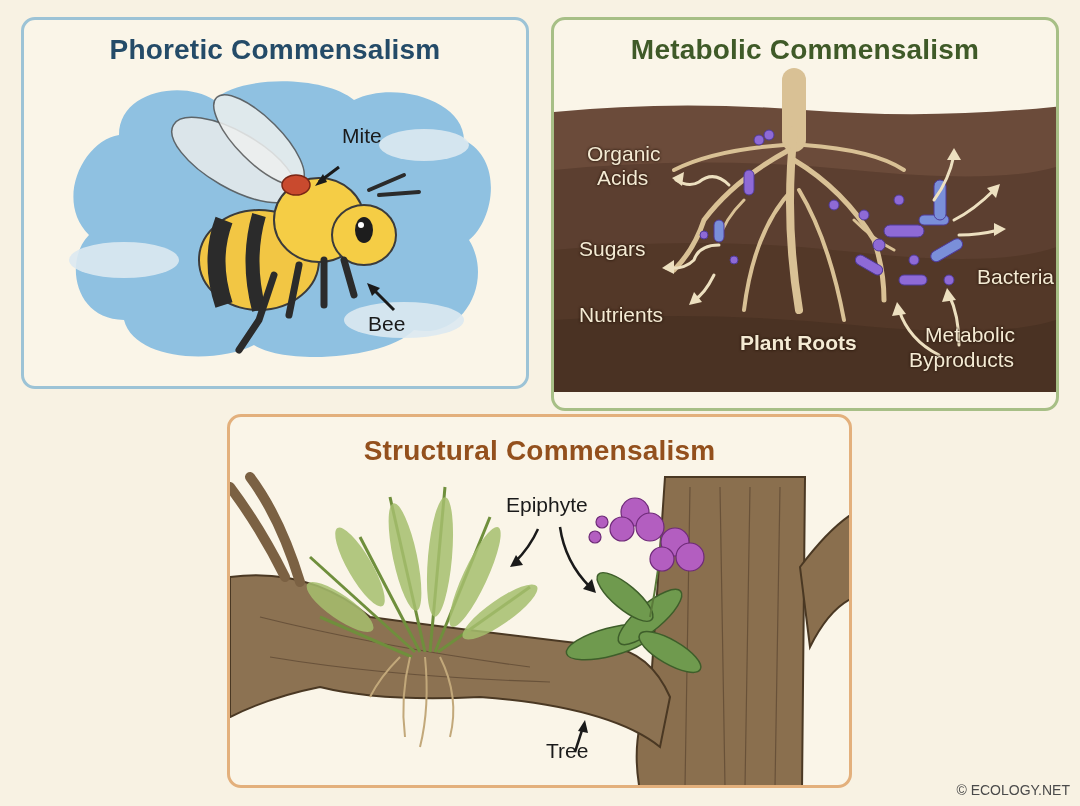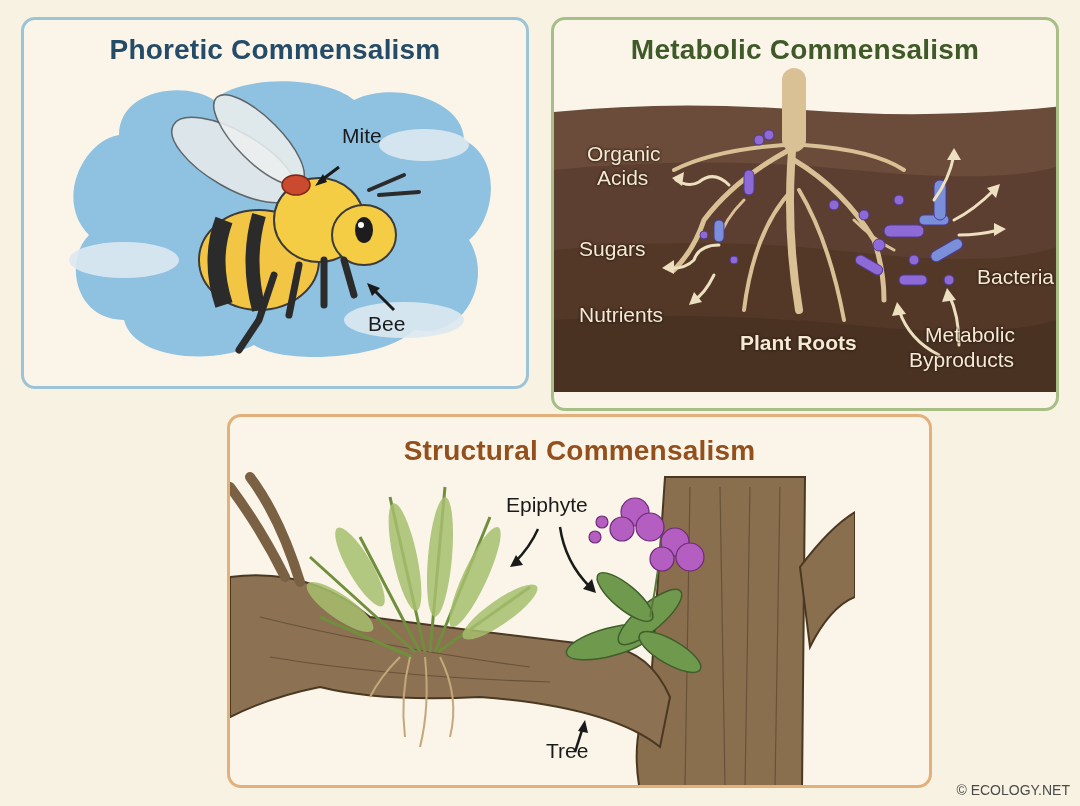--- a/index.html
+++ b/index.html
@@ -1,20 +1,20 @@
 <!DOCTYPE html>
 <html><head>
 <meta charset="utf-8">
 <style>
   html,body{margin:0;padding:0;}
   body{width:1080px;height:806px;background:#f8f2e3;position:relative;overflow:hidden;font-family:"Liberation Sans","DejaVu Sans",sans-serif;}
   .panel{position:absolute;border-radius:14px;background:#faf5e8;box-sizing:border-box;overflow:hidden;}
   .p1{left:21px;top:17px;width:508px;height:372px;border:3px solid #9cc3d6;}
   .p2{left:551px;top:17px;width:508px;height:394px;border:3px solid #a7bf86;}
-  .p3{left:227px;top:414px;width:705px;height:374px;border:3px solid #e3b07c;}
+  .p3{left:227px;top:414px;width:625px;height:374px;border:3px solid #e3b07c;}
   .ptitle{position:absolute;left:0;right:0;text-align:center;font-weight:bold;font-size:28px;letter-spacing:0.2px;}
   .p1 .ptitle{top:14px;color:#244b68;}
   .p2 .ptitle{top:14px;color:#3f5a28;}
   .p3 .ptitle{top:18px;color:#93501d;}
   .lbl{position:absolute;font-size:21px;white-space:nowrap;}
   .dark{color:#1a1a1a;}
   .light{color:#f4ead3;text-shadow:0 0 2px #2c1a0e,0 0 3px #2c1a0e;}
   svg{position:absolute;left:0;top:0;}
   .copy{position:absolute;right:10px;bottom:8px;font-size:14px;color:#4a4a4a;}
 </style>

